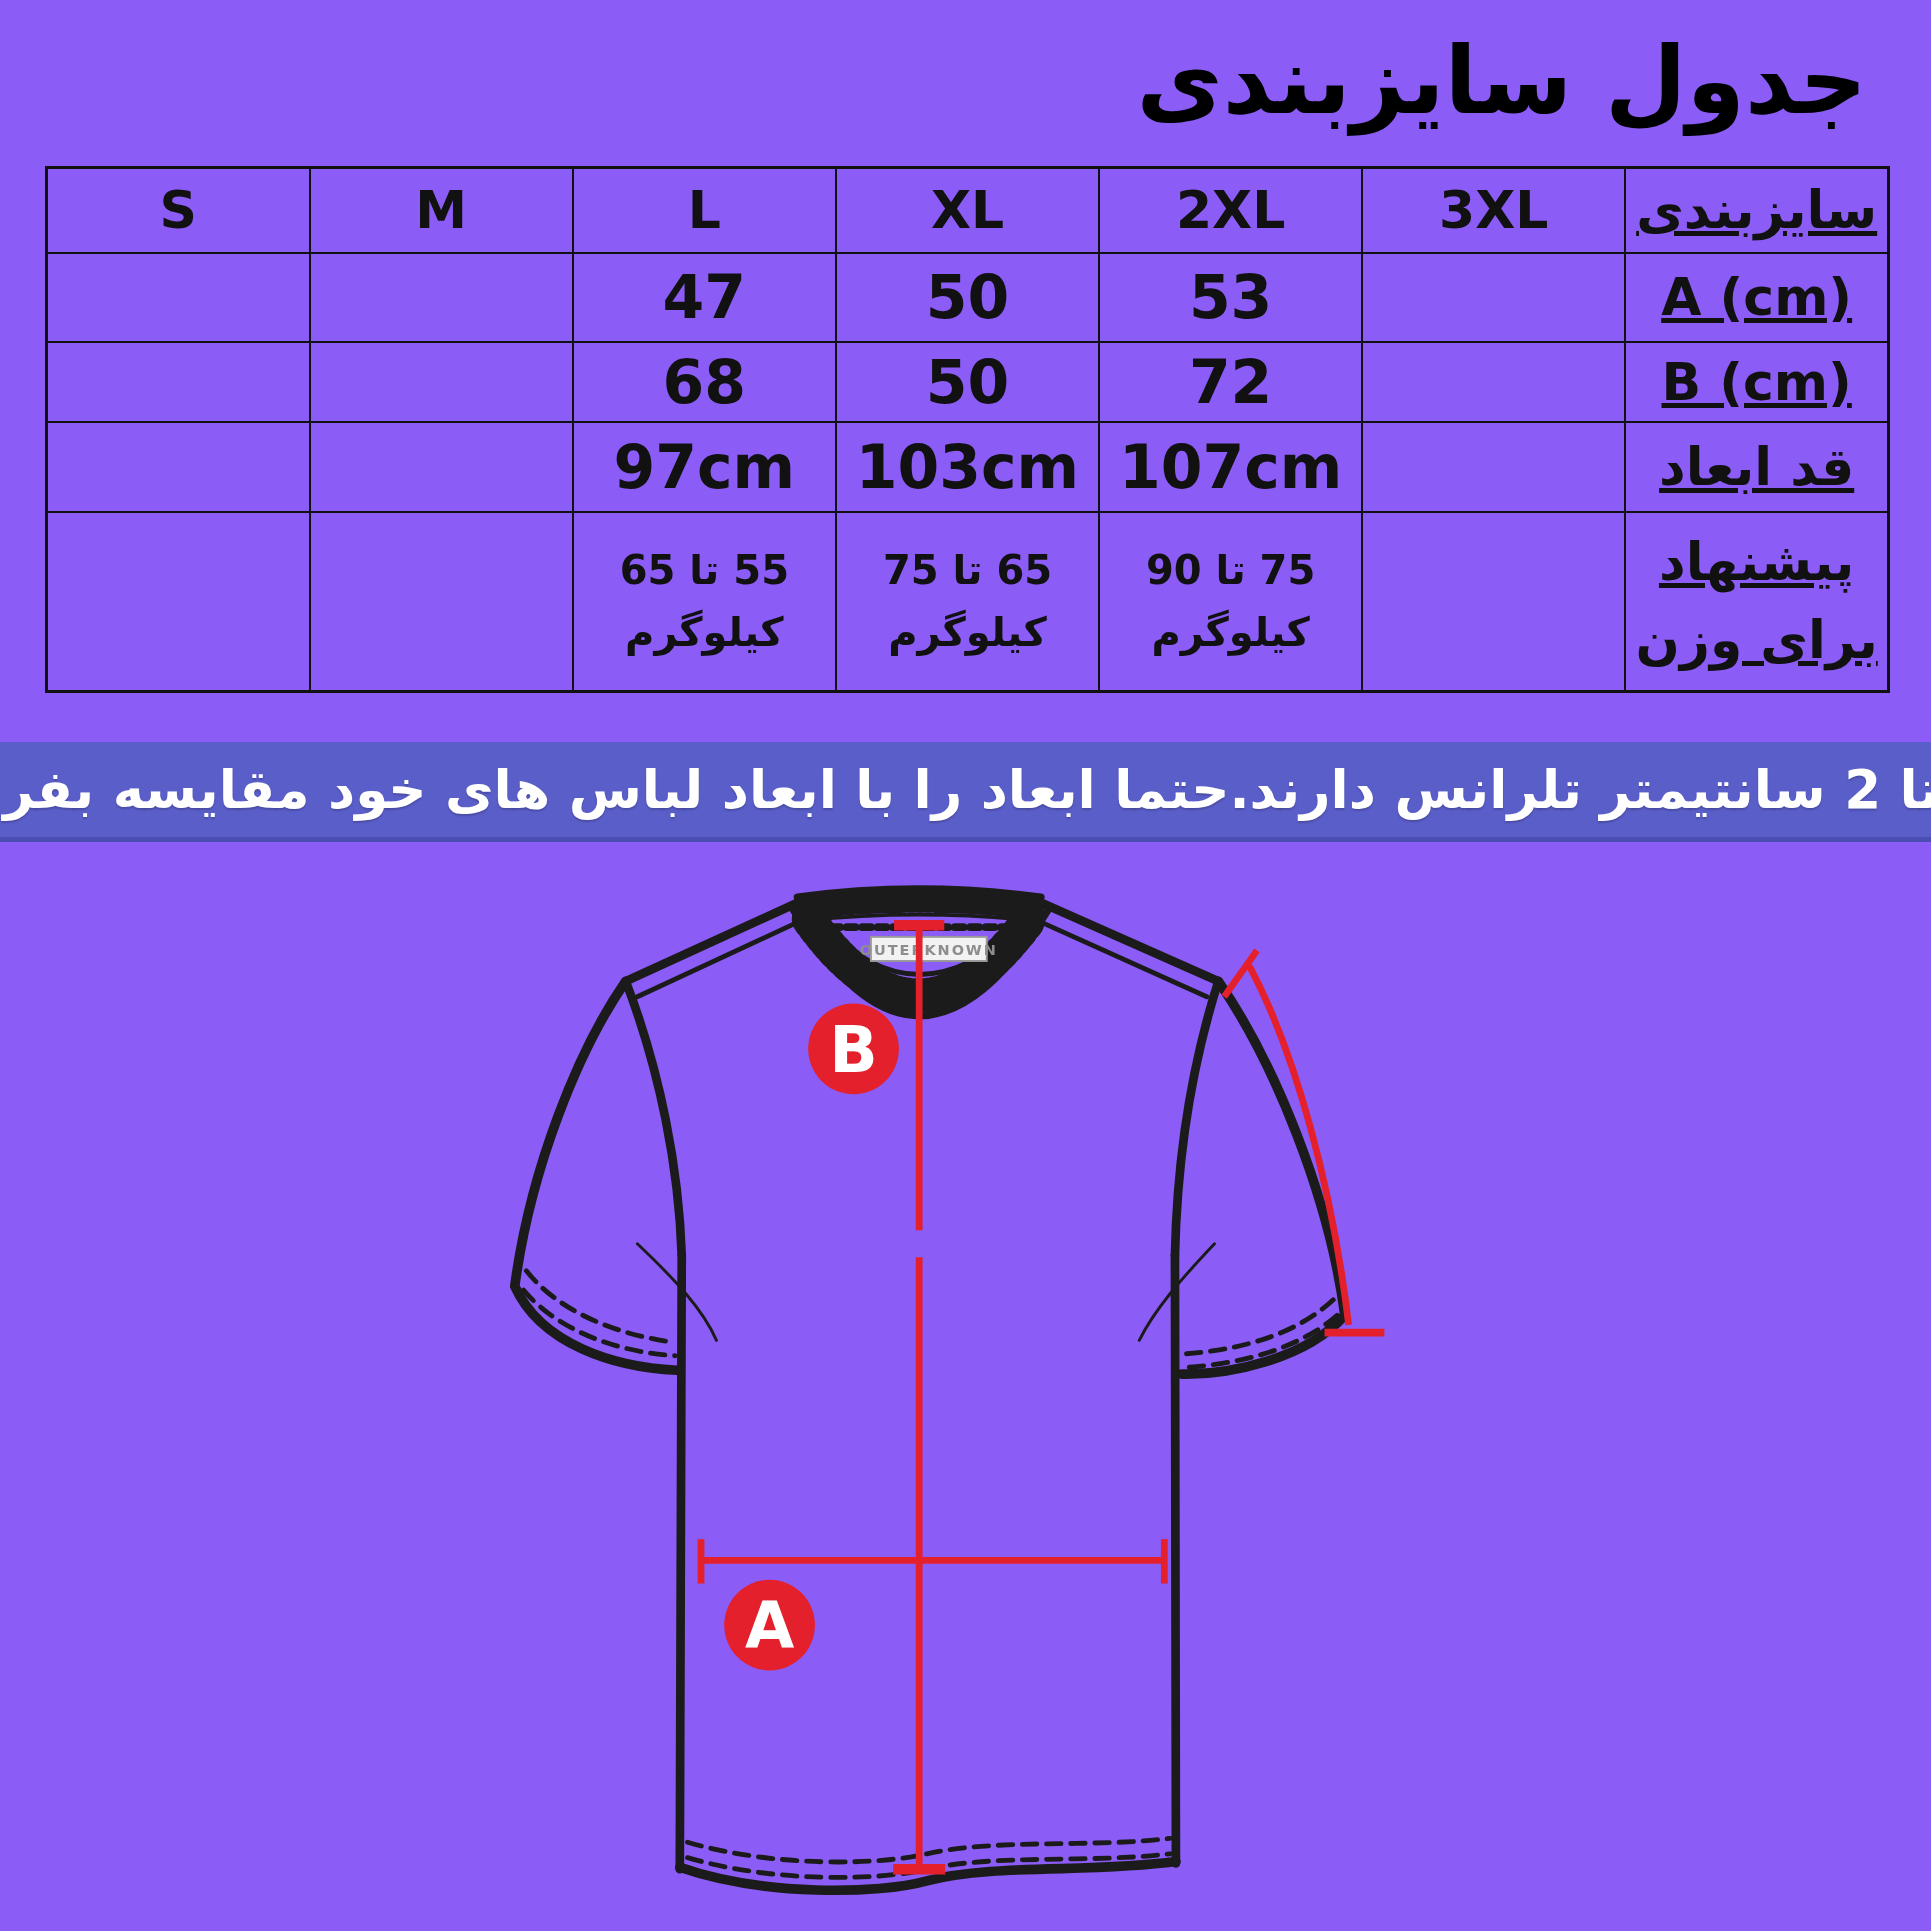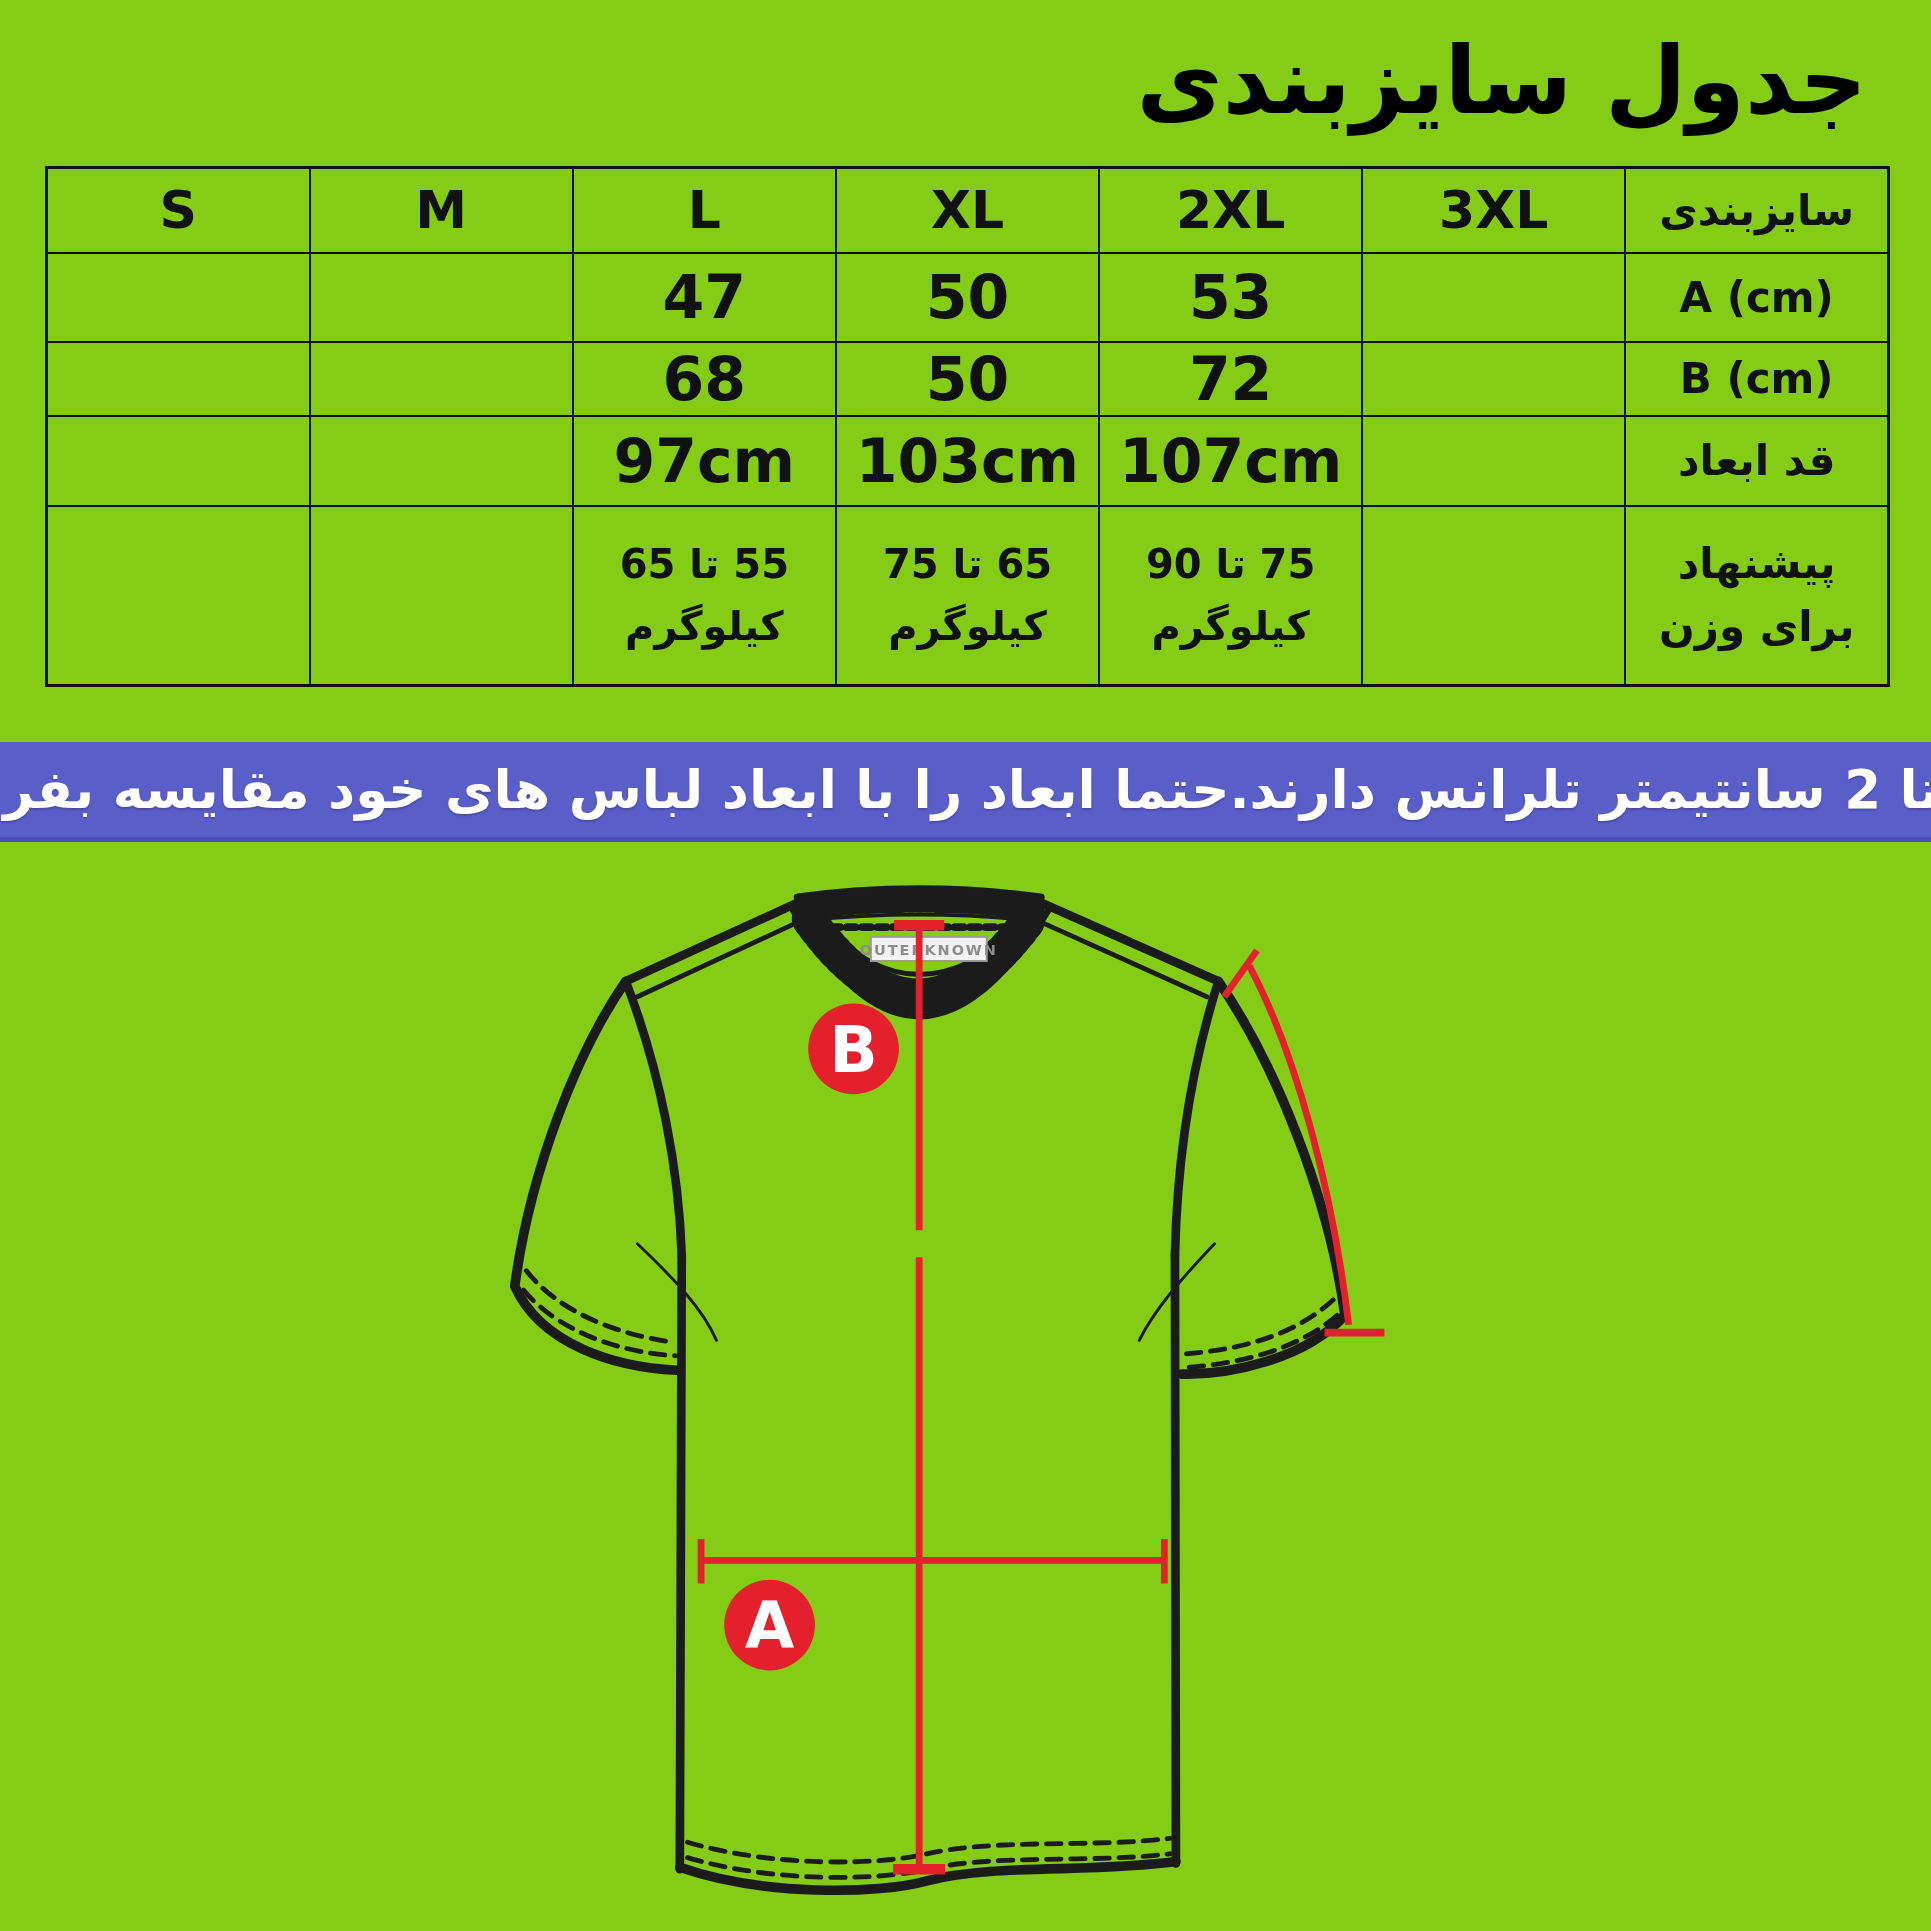--- a/index.html
+++ b/index.html
@@ -1,18 +1,18 @@
 <!DOCTYPE html>
 <html lang="fa"><head>
 <meta charset="utf-8">
 <style>
   html,body{margin:0;padding:0;}
   .page{
     position:relative; width:1931px; height:1931px;
-    background:#84cc16; overflow:hidden;
+    background:#8b5cf6; overflow:hidden;
     font-family:"DejaVu Sans", sans-serif; color:#111;
   }
   
   .title{
     position:absolute; top:7.7px; right:64px; left:0;
     direction:rtl; text-align:right;
     font-size:94px; font-weight:bold; letter-spacing:-1px;
     line-height:145px; color:#000;
   }
   
@@ -23,21 +23,21 @@
   }
   table.size-table td, table.size-table th{
     border:2.9px solid #111; text-align:center; vertical-align:middle;
     font-weight:bold; padding:0; overflow:hidden;
   }
   tr.r-header{height:85px;} tr.r-a{height:89px;} tr.r-b{height:74px;}
   tr.r-pants{height:90px;} tr.r-weight{height:180px;}
   .c-size{font-size:52px;}
   .c-num{font-size:60px;}
   .c-weight{font-size:40px; line-height:1.55; white-space:pre-line; direction:rtl;}
-  .c-label{font-size:42px; direction:rtl; white-space:pre-line; line-height:1.5;}
+  .c-label{font-size:52px; direction:rtl; white-space:pre-line; line-height:1.5;text-decoration:underline;}
   
   .notice{
     position:absolute; left:0; top:742px; width:1931px; height:95px;
     background:#5a5ec9; border-bottom:5.8px solid #4a4eb0;
     display:flex; align-items:center; justify-content:center;
   }
   .notice-text{
     direction:rtl; text-align:center; color:#fff;
     font-size:53px; font-weight:bold; white-space:nowrap;
     text-shadow:0 1.9px 1.9px rgba(0,0,0,0.18);

